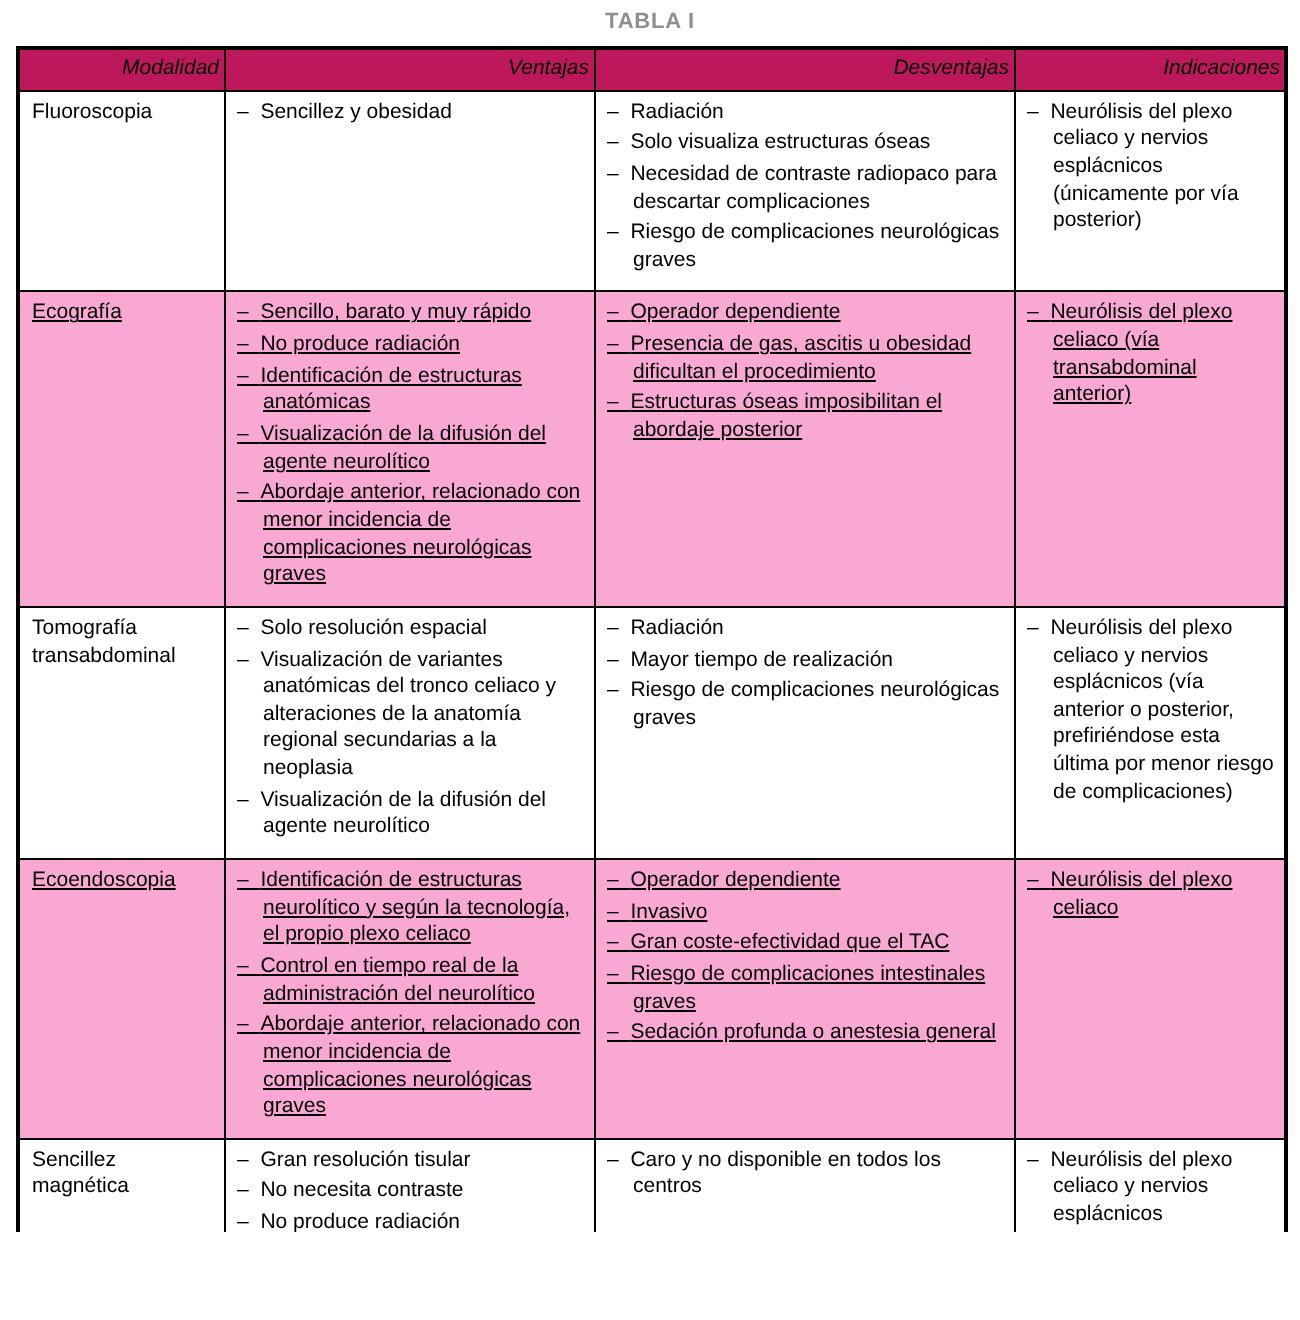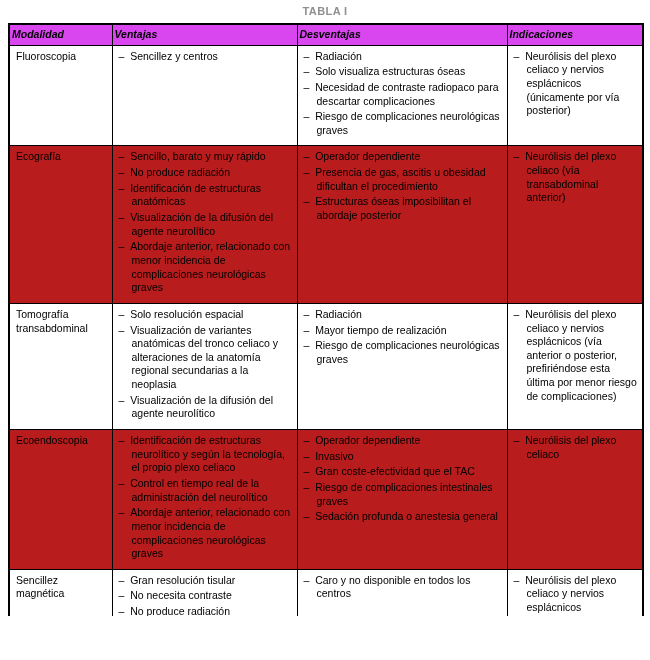--- a/index.html
+++ b/index.html
@@ -35,26 +35,26 @@
   }
   table.data-table th, table.data-table td {
     border: 1px solid #000;
     vertical-align: top;
     padding: 4px 5px 6px 6px;
     font-size: 10.5px;
     line-height: 1.3;
   }
   table.data-table th {
     font-style: italic;
-    font-weight: bold;
-    text-align: left;
-    background: #d946ef;
+    font-weight: normal;
+    text-align: right;
+    background: #be185d;
     padding: 3px 2px;
   }
-  tr.shade td { background: #b91c1c; }
+  tr.shade td { background: #f9a8d4; text-decoration: underline; }
   td.modality-cell { font-size: 10.5px; margin-left: 46px; }
   ul.dash { margin: 0; padding: 0; list-style: none; }
   ul.dash li {
     padding-left: 13px;
     text-indent: -13px;
     margin-bottom: 2px;
   }
   ul.dash li::before { content: "\2013\00a0\00a0"; }
 </style>
 </head>
@@ -78,21 +78,21 @@
           <th>Ventajas</th>
           <th>Desventajas</th>
           <th>Indicaciones</th>
         </tr>
     </thead>
     <tbody id="table-body">
         <tr>
           <td class="modality-cell">Fluoroscopia</td>
           <td>
             <ul class="dash">
-              <li>Sencillez y centros</li>
+              <li>Sencillez y obesidad</li>
             </ul>
           </td>
           <td>
             <ul class="dash">
               <li>Radiación</li>
               <li>Solo visualiza estructuras óseas</li>
               <li>Necesidad de contraste radiopaco para descartar complicaciones</li>
               <li>Riesgo de complicaciones neurológicas graves</li>
             </ul>
           </td>

